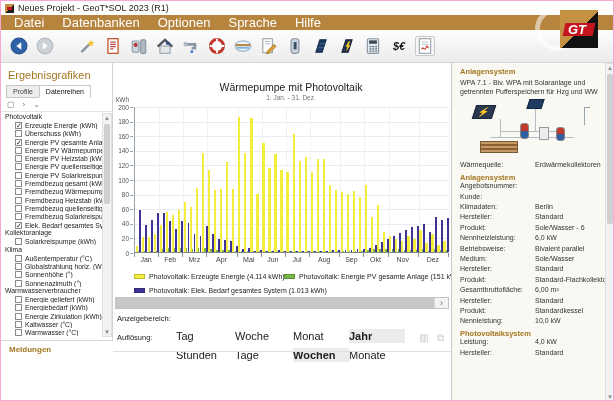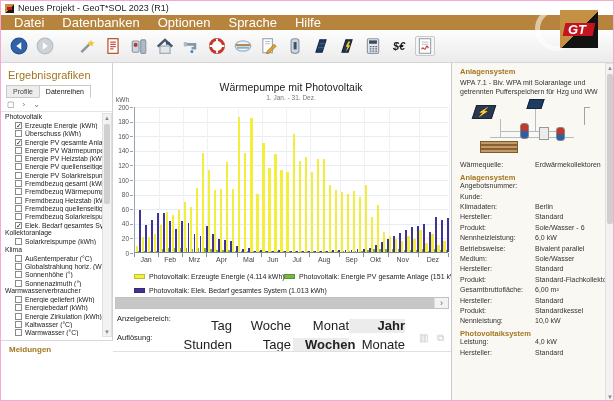--- a/index.html
+++ b/index.html
@@ -67,21 +67,21 @@
   .xtick{position:absolute;width:1px;height:4px;background:#8a939c;top:190px}
   .xlab{position:absolute;top:193px;width:30px;text-align:center;font-size:7px;color:#444}
   .lg-item{position:absolute;display:flex;align-items:center}
   .lg-chip{width:11px;height:5px;margin-right:4px;border:1px solid rgba(0,0,0,.2)}
   .lg-text{font-size:7px;color:#222;white-space:nowrap}
   #hscroll{position:absolute;left:2px;top:234px;width:334px;height:12px;background:#dcdcdc;border:1px solid #c2c2c2}
   #hscroll .hthumb{position:absolute;left:0;top:0;height:100%;width:318px;background:#c7c7c7}
   #hscroll .hbtn{position:absolute;right:0;top:0;width:13px;height:100%;background:#f2f2f2;color:#666;font-size:9px;line-height:10px;text-align:center}
   .ctl-row{position:absolute;left:0;width:100%;height:16px}
   .ctl-label{position:absolute;left:4px;top:3px;font-size:7.5px;color:#222}
-  .ctl-opt{position:absolute;top:8px;width:56px;height:14px;line-height:14px;text-align:right;font-size:13px;color:#222;cursor:default}
+  .ctl-opt{position:absolute;top:18px;width:56px;height:14px;line-height:14px;text-align:left;font-size:11px;color:#222;cursor:default}
   .ctl-opt.sel{background:#ececec;font-weight:bold}
   .ctl-ico{position:absolute;top:2px;font-size:10px;color:#c9c9c9;line-height:12px}
   #maindiv{position:absolute;left:0;top:288px;width:100%;border-top:1px solid #e0e0e0}
 
   
   #rightpanel{position:absolute;left:450px;top:62px;width:164px;height:339px;background:#faf8f3;border-left:1px solid #c9c9c9;overflow:hidden}
   #rpcontent{position:absolute;left:8px;top:4px;width:142px}
   .rp-title{font-size:7.5px;font-weight:bold;color:#a3761f;height:11px}
   .rp-desc{font-size:7px;color:#333;line-height:1.32;margin-bottom:3px}
   .schematic{position:relative;height:58px;margin:2px 0 3px 0}
@@ -607,21 +607,21 @@
         <span class="ctl-label">Anzeigebereich:</span>
         <div class="ctl-opt" style="left: 63px;">Tag</div>
         <div class="ctl-opt" style="left: 122px;">Woche</div>
         <div class="ctl-opt" style="left: 180px;">Monat</div>
         <div class="ctl-opt sel" style="left: 236px;">Jahr</div>
       </div>
     <div id="resrow" class="ctl-row" style="top:267px">
         <span class="ctl-label">Auflösung:</span>
         <div class="ctl-opt" style="left: 63px;">Stunden</div>
         <div class="ctl-opt" style="left: 122px;">Tage</div>
-        <div class="ctl-opt sel" style="left: 180px; padding-left: 12px;">Wochen</div>
+        <div class="ctl-opt sel" style="left: 180px;">Wochen</div>
         <div class="ctl-opt" style="left: 236px;">Monate</div>
         <span class="ctl-ico" style="left: 306px;">▥</span>
         <span class="ctl-ico" style="left: 324px;">⧉</span>
       </div>
     <div id="maindiv"></div>
   </div>
 
   <div id="rightpanel">
     <div id="rpcontent">
       <div class="rp-title">Anlagensystem</div>

